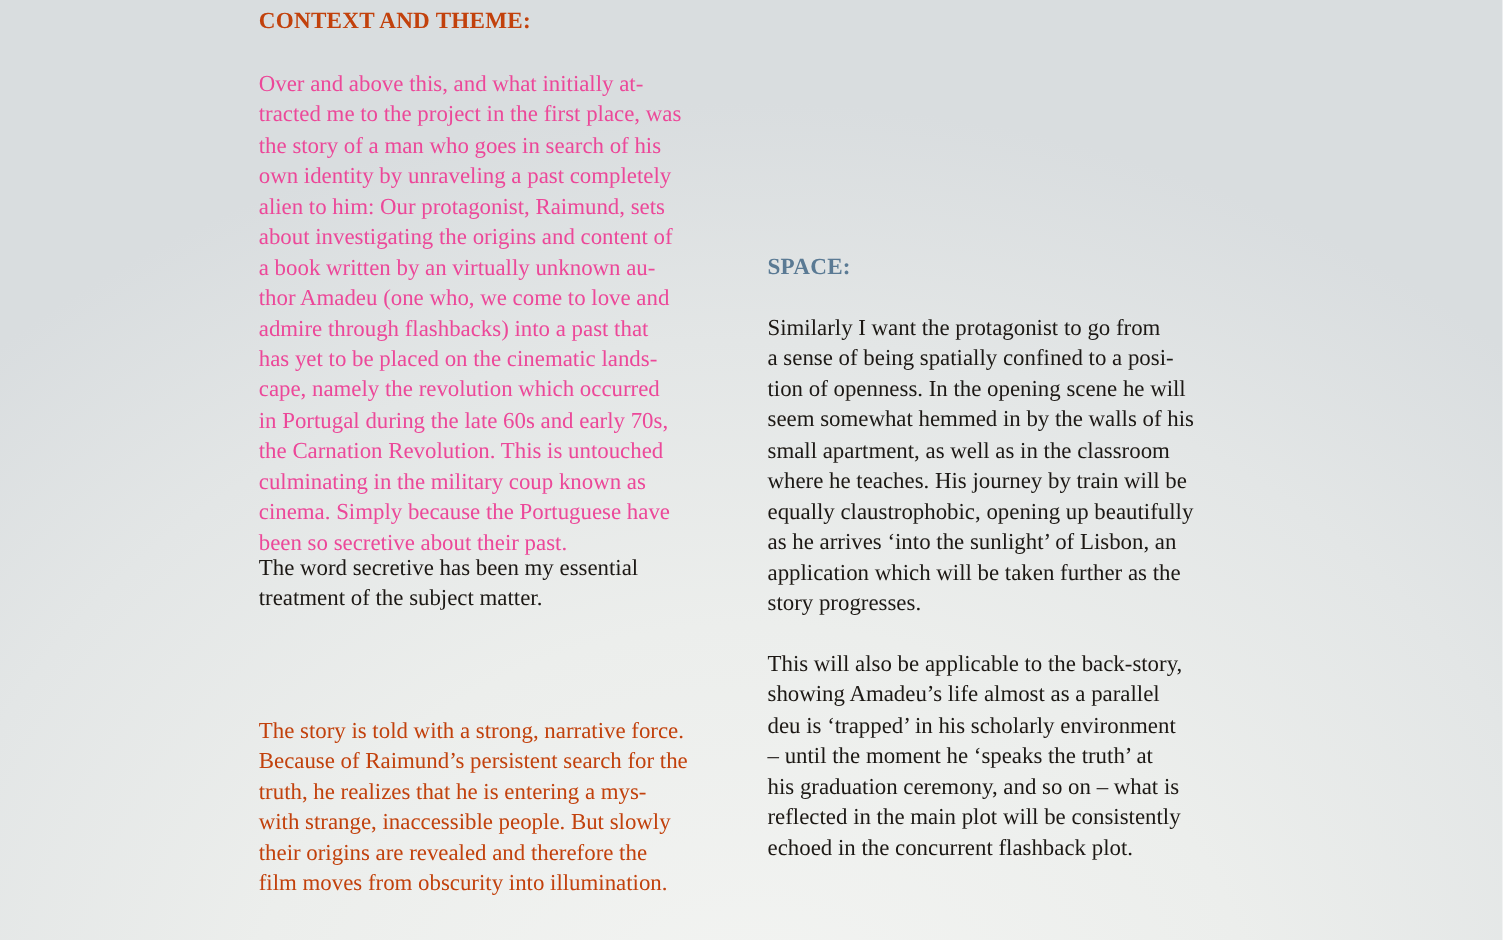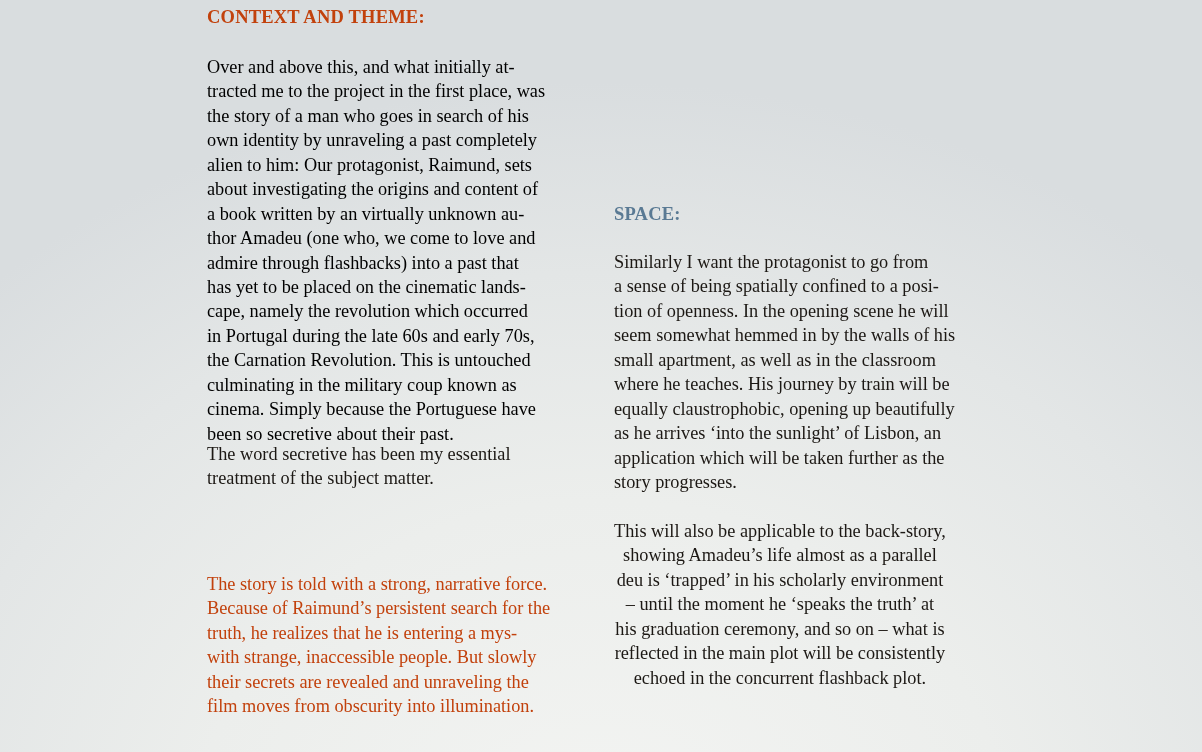--- a/index.html
+++ b/index.html
@@ -46,21 +46,21 @@
       display: block;
       height: 24.45px;
     }
   </style>
 </head>
 <body>
 
 <div class="column col-left">
   <h2 class="heading" style="top: 5px; color: #c2410c;">CONTEXT AND THEME:</h2>
 
-  <p class="para" style="top: 55px; color: #000000;">
+  <p class="para" style="top: 55px; color: #ec4899;">
     <span class="line">Over and above this, and what initially at-</span>
     <span class="line">tracted me to the project in the first place, was</span>
     <span class="line">the story of a man who goes in search of his</span>
     <span class="line">own identity by unraveling a past completely</span>
     <span class="line">alien to him: Our protagonist, Raimund, sets</span>
     <span class="line">about investigating the origins and content of</span>
     <span class="line">a book written by an virtually unknown au-</span>
     <span class="line">thor Amadeu (one who, we come to love and</span>
     <span class="line">admire through flashbacks) into a past that</span>
     <span class="line">has yet to be placed on the cinematic lands-</span>
@@ -75,42 +75,42 @@
   <p class="para" style="top: 442px; color: rgb(28, 24, 20);">
     <span class="line">The word secretive has been my essential</span>
     <span class="line">treatment of the subject matter.</span>
   </p>
 
   <p class="para" style="top: 572px; color: #c2410c;">
     <span class="line">The story is told with a strong, narrative force.</span>
     <span class="line">Because of Raimund’s persistent search for the</span>
     <span class="line">truth, he realizes that he is entering a mys-</span>
     <span class="line">with strange, inaccessible people. But slowly</span>
-    <span class="line">their secrets are revealed and unraveling the</span>
+    <span class="line">their origins are revealed and therefore the</span>
     <span class="line">film moves from obscurity into illumination.</span>
   </p>
 </div>
 
 <div class="column col-right">
   <h2 class="heading" style="top: 202px; color: rgb(90, 122, 148);">SPACE:</h2>
 
   <p class="para" style="top: 250px; color: rgb(28, 24, 20);">
     <span class="line">Similarly I want the protagonist to go from</span>
     <span class="line"> a sense of being spatially confined to a posi-</span>
     <span class="line">tion of openness. In the opening scene he will</span>
     <span class="line">seem somewhat hemmed in by the walls of his</span>
     <span class="line">small apartment, as well as in the classroom</span>
     <span class="line">where he teaches. His journey by train will be</span>
     <span class="line">equally claustrophobic, opening up beautifully</span>
     <span class="line">as he arrives ‘into the sunlight’ of Lisbon, an</span>
     <span class="line">application which will be taken further as the</span>
     <span class="line">story progresses.</span>
   </p>
 
-  <p class="para" style="top: 519px; color: rgb(28, 24, 20); text-align: center;">
+  <p class="para" style="top: 519px; color: rgb(28, 24, 20);">
     <span class="line">This will also be applicable to the back-story,</span>
     <span class="line">showing Amadeu’s life almost as a parallel</span>
     <span class="line">deu is ‘trapped’ in his scholarly environment</span>
     <span class="line">– until the moment he ‘speaks the truth’ at</span>
     <span class="line">his graduation ceremony, and so on – what is</span>
     <span class="line">reflected in the main plot will be consistently</span>
     <span class="line">echoed in the concurrent flashback plot.</span>
   </p>
 </div>
 

